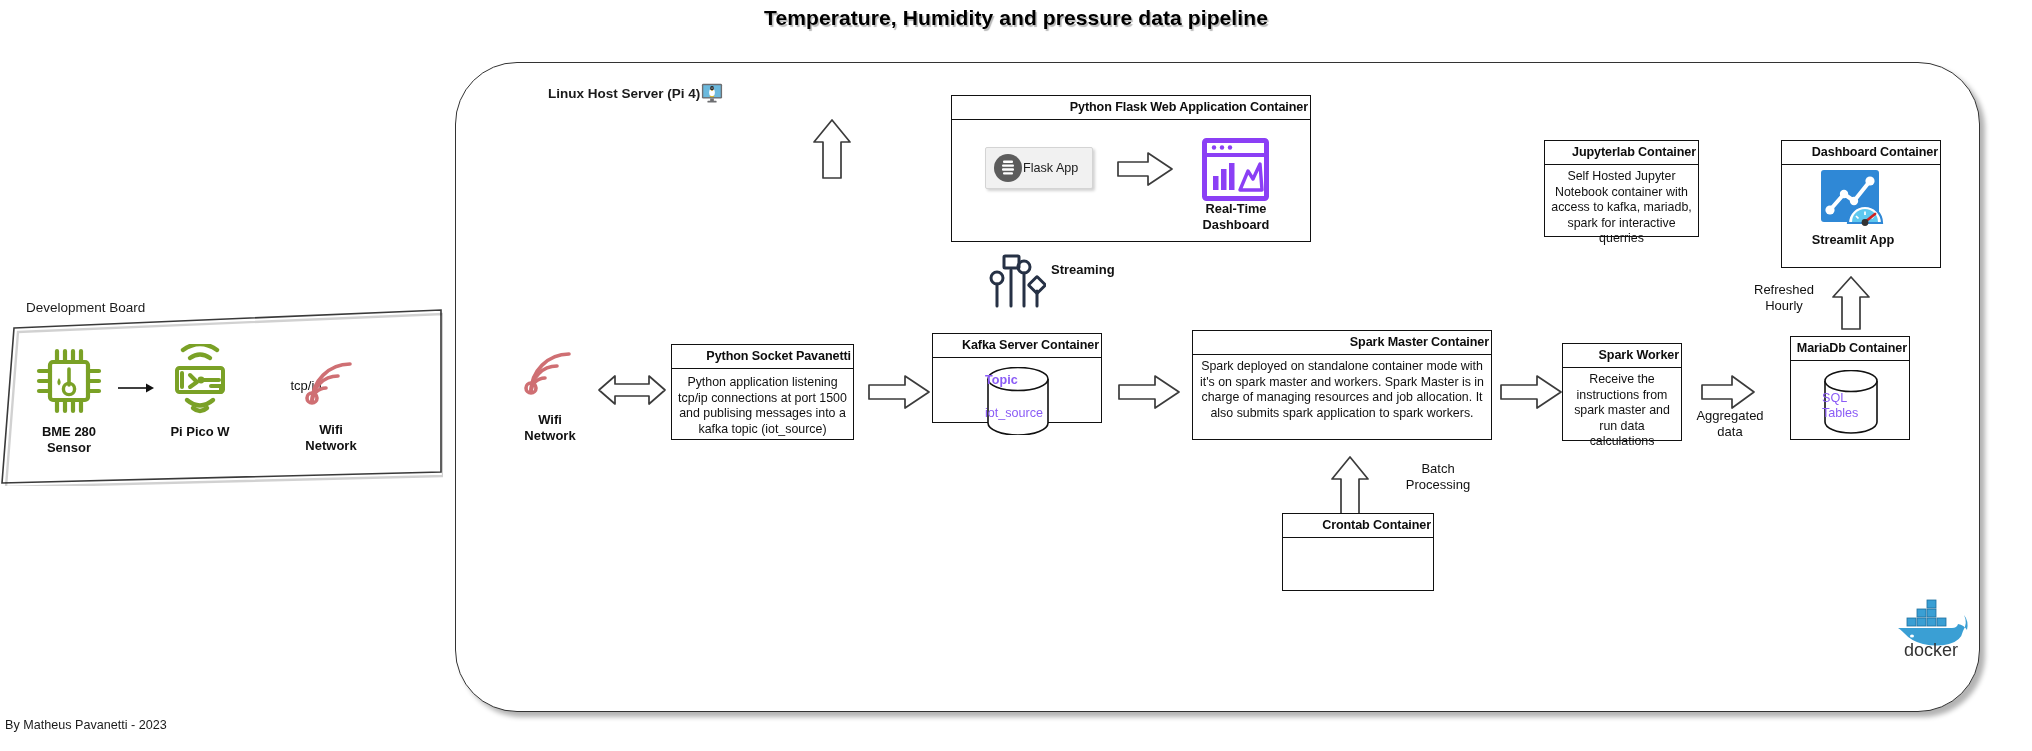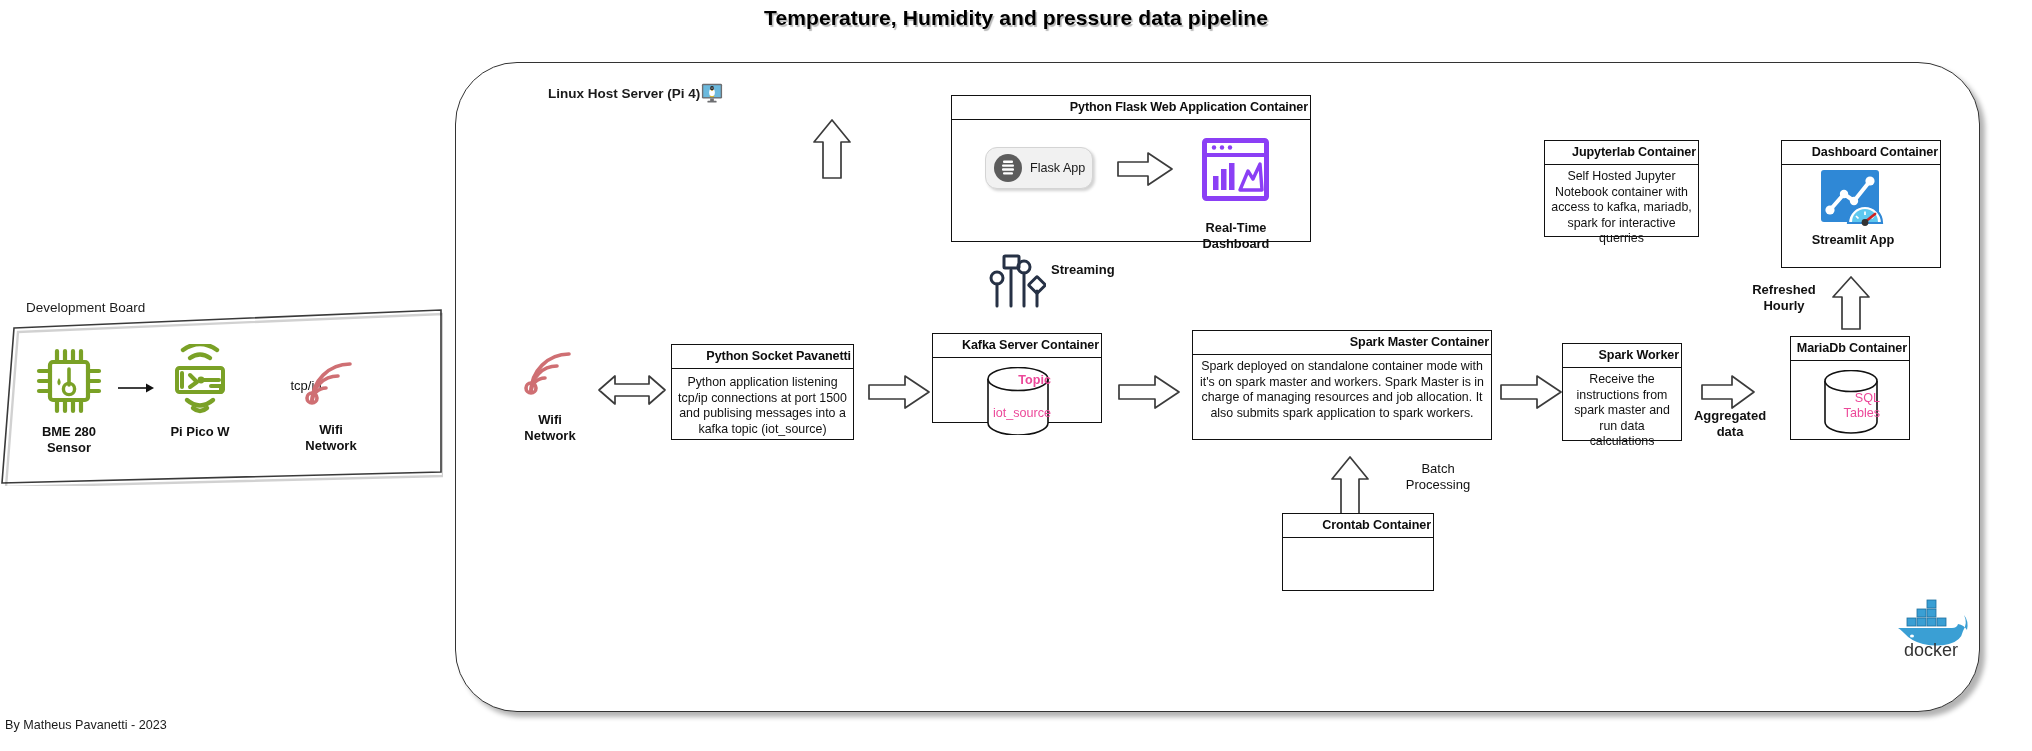--- a/index.html
+++ b/index.html
@@ -123,53 +123,53 @@
     padding: 6px 6px;
     box-sizing: border-box;
   }
   .cbox-body.pad-sm { padding: 4px 4px; }
 
   
   .arrow-svg { position: absolute; }
   .flow-label {
     position: absolute;
     font-size: 13px;
-    font-weight: bold;
+    font-weight: normal;
     color: #111111;
     text-align: center;
     line-height: 16px;
   }
   .flow-label.normal { font-weight: normal; }
 
   
   .cyl-wrap { position: absolute; }
   .cyl-text {
     position: absolute;
     width: 100%;
-    text-align: right;
+    text-align: left;
     font-size: 12.6px;
-    color: #ec4899;
+    color: #8b5cf6;
     line-height: 15px;
   }
   .cyl-text.title { font-weight: bold; }
 
   
   #flask-app-btn {
     position: absolute;
     left: 985px;
     top: 147px;
     width: 108px;
     height: 42px;
     background: #f1f1f1;
     border: 1px solid #d4d4d4;
-    border-radius: 12px;
+    border-radius: 2px;
     box-shadow: 2px 2px 3px rgba(0,0,0,0.18);
     display: flex;
     align-items: center;
-    gap: 7px;
+    gap: 0;
     padding-left: 7px;
     box-sizing: border-box;
   }
   #flask-app-label {
     font-size: 12.6px;
     color: #1b1b1b;
     white-space: nowrap;
   }
 
   
@@ -430,21 +430,21 @@
     <circle cx="12" cy="9.5" r="2.2" fill="#8b3ff5"></circle>
     <circle cx="20" cy="9.5" r="2.2" fill="#8b3ff5"></circle>
     <circle cx="28" cy="9.5" r="2.2" fill="#8b3ff5"></circle>
     <g fill="#8b3ff5">
       <rect x="11" y="38" width="5.5" height="14"></rect>
       <rect x="19" y="31" width="5.5" height="21"></rect>
       <rect x="27" y="25" width="5.5" height="27"></rect>
     </g>
     <path d="M38 52 L46 33 L51 41 L58 26 L60 52 Z" fill="none" stroke="#8b3ff5" stroke-width="3.4" stroke-linejoin="round"></path>
   </svg>
-  <div class="icon-caption" style="left:1180px; top:220px; width:112px;">
+  <div class="icon-caption" style="left:1180px; top:201px; width:112px;">
     <span>Real-Time</span><br>
     <span>Dashboard</span>
   </div>
 
   <div class="cbox" style="left:1544px; top:140px; width:155px; height:97px;">
     <div class="cbox-title">Jupyterlab Container</div>
     <div class="cbox-body pad-sm">Self Hosted Jupyter Notebook container with access to kafka, mariadb, spark for interactive querries</div>
   </div>
 
   <div class="cbox" style="left:1781px; top:140px; width:160px; height:128px;">

